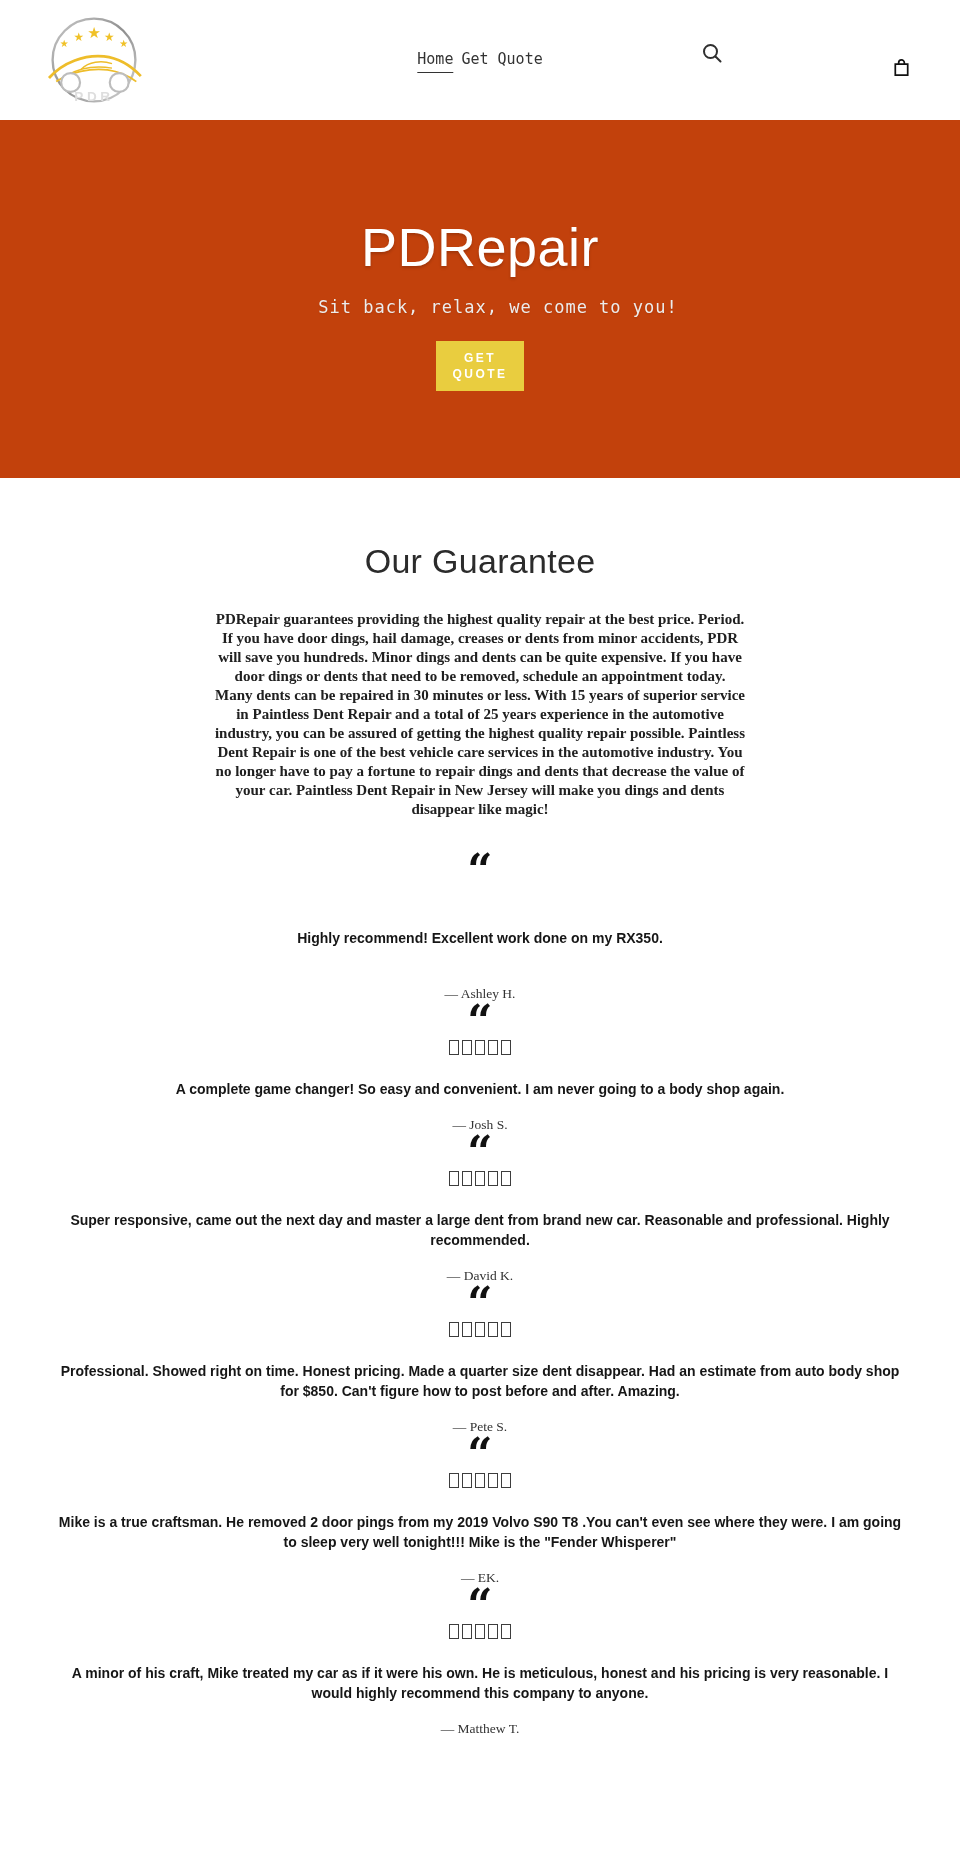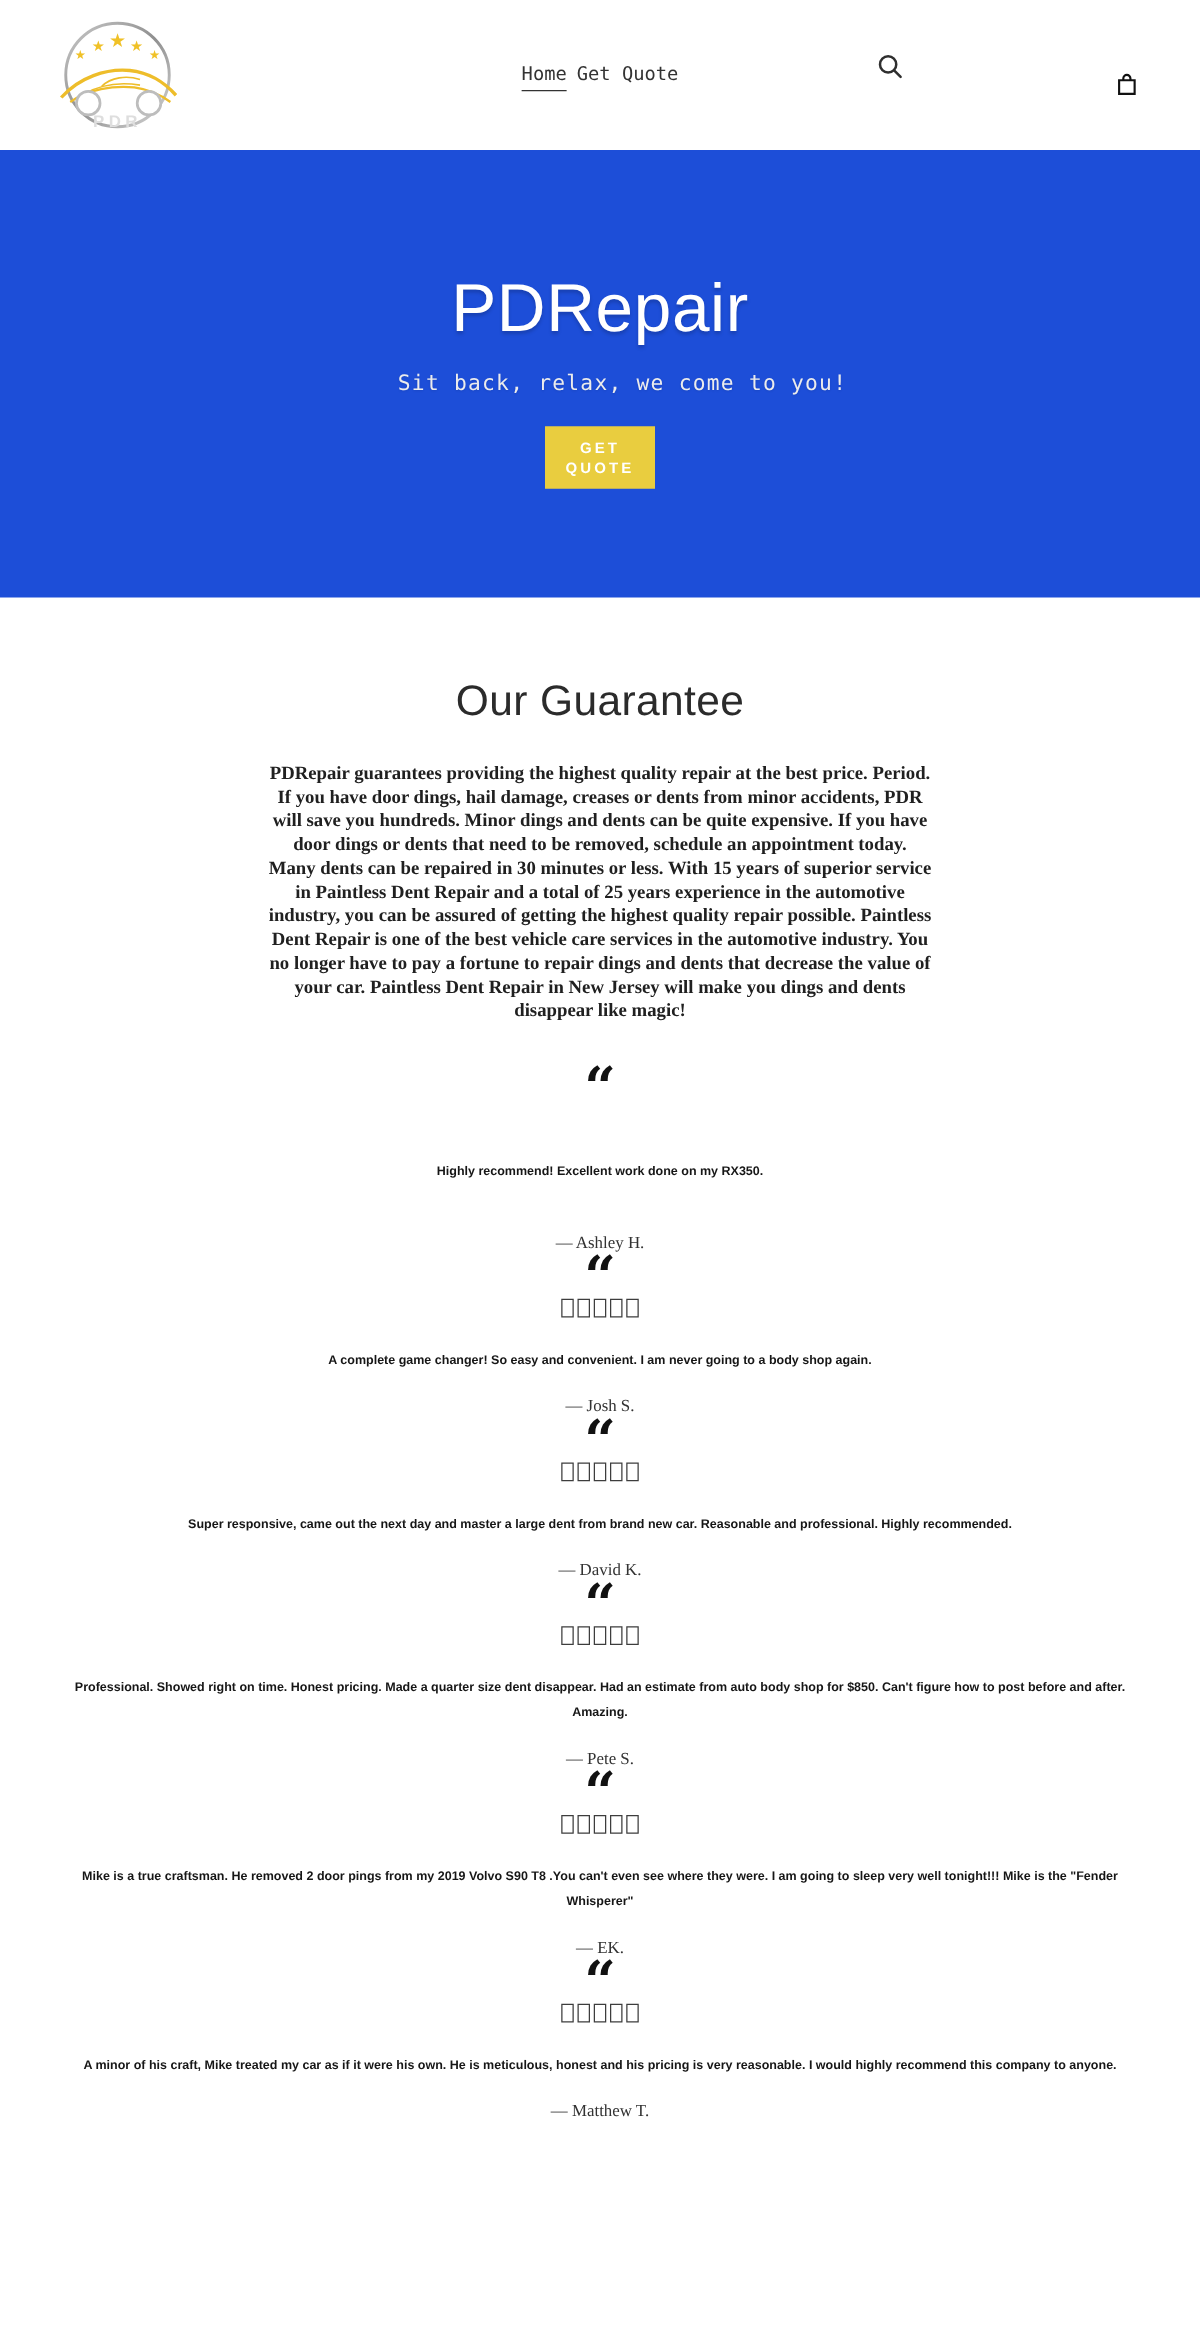--- a/index.html
+++ b/index.html
@@ -17,21 +17,21 @@
     display:flex; gap:8px; font-family:"DejaVu Sans Mono", monospace;
     font-size:15px; color:#333; white-space:nowrap;
   }
   .nav-link { text-decoration:none; color:#333; padding-bottom:4px; cursor:pointer; }
   .nav-link.active { border-bottom:1.5px solid #333; }
   .icon-btn { position:absolute; background:none; border:none; cursor:pointer; }
   .search-btn { left:699px; top:41px; width:26px; height:26px; }
   .cart-btn  { left:889px; top:57px; width:24px; height:24px; }
 
   
-  .hero { height:358px; background:#1d4ed8; text-align:center; }
+  .hero { height:358px; background:#c2410c; text-align:center; }
   .hero-title {
     padding-top:98px; font-size:54px; font-weight:400; color:#ffffff;
     letter-spacing:0.5px; text-shadow:0 2px 3px rgba(0,0,0,0.18); line-height:1.1;
   }
   .hero-subtitle {
     margin-top:20px; font-family:"DejaVu Sans Mono", monospace;
     font-size:17px; letter-spacing:1px; color:#ececec; text-shadow:0 1px 2px rgba(0,0,0,0.10);margin-left:36px;
   }
   .hero-cta {
     margin-top:24px; display:inline-block; width:88px; padding:9px 4px;
@@ -58,21 +58,21 @@
   .quote-row {
     height:28px; overflow:visible; font-family:"DejaVu Serif", serif;
     font-weight:bold; font-size:44px; line-height:40px; color:#111;
   }
   .stars-row { margin-top:8px; height:17px; line-height:17px; }
   .tofu {
     display:inline-block; width:10px; height:15px; border:1.6px solid #3d3d3d;
     margin:0 1.5px; vertical-align:middle; background:#fff;
   }
   .review-text {
-    margin:24px auto 0; max-width:856px; font-size:10px; font-weight:bold;
+    margin:24px auto 0; max-width:856px; font-size:14px; font-weight:bold;
     line-height:20px; color:#161616;
   }
   .attribution {
     margin-top:18px; font-family:"Liberation Serif", serif; font-size:13.5px; color:#333;
   }
   .review:first-child .attribution { margin-top:38px; }
 </style>
 </head>
 <body>
 

